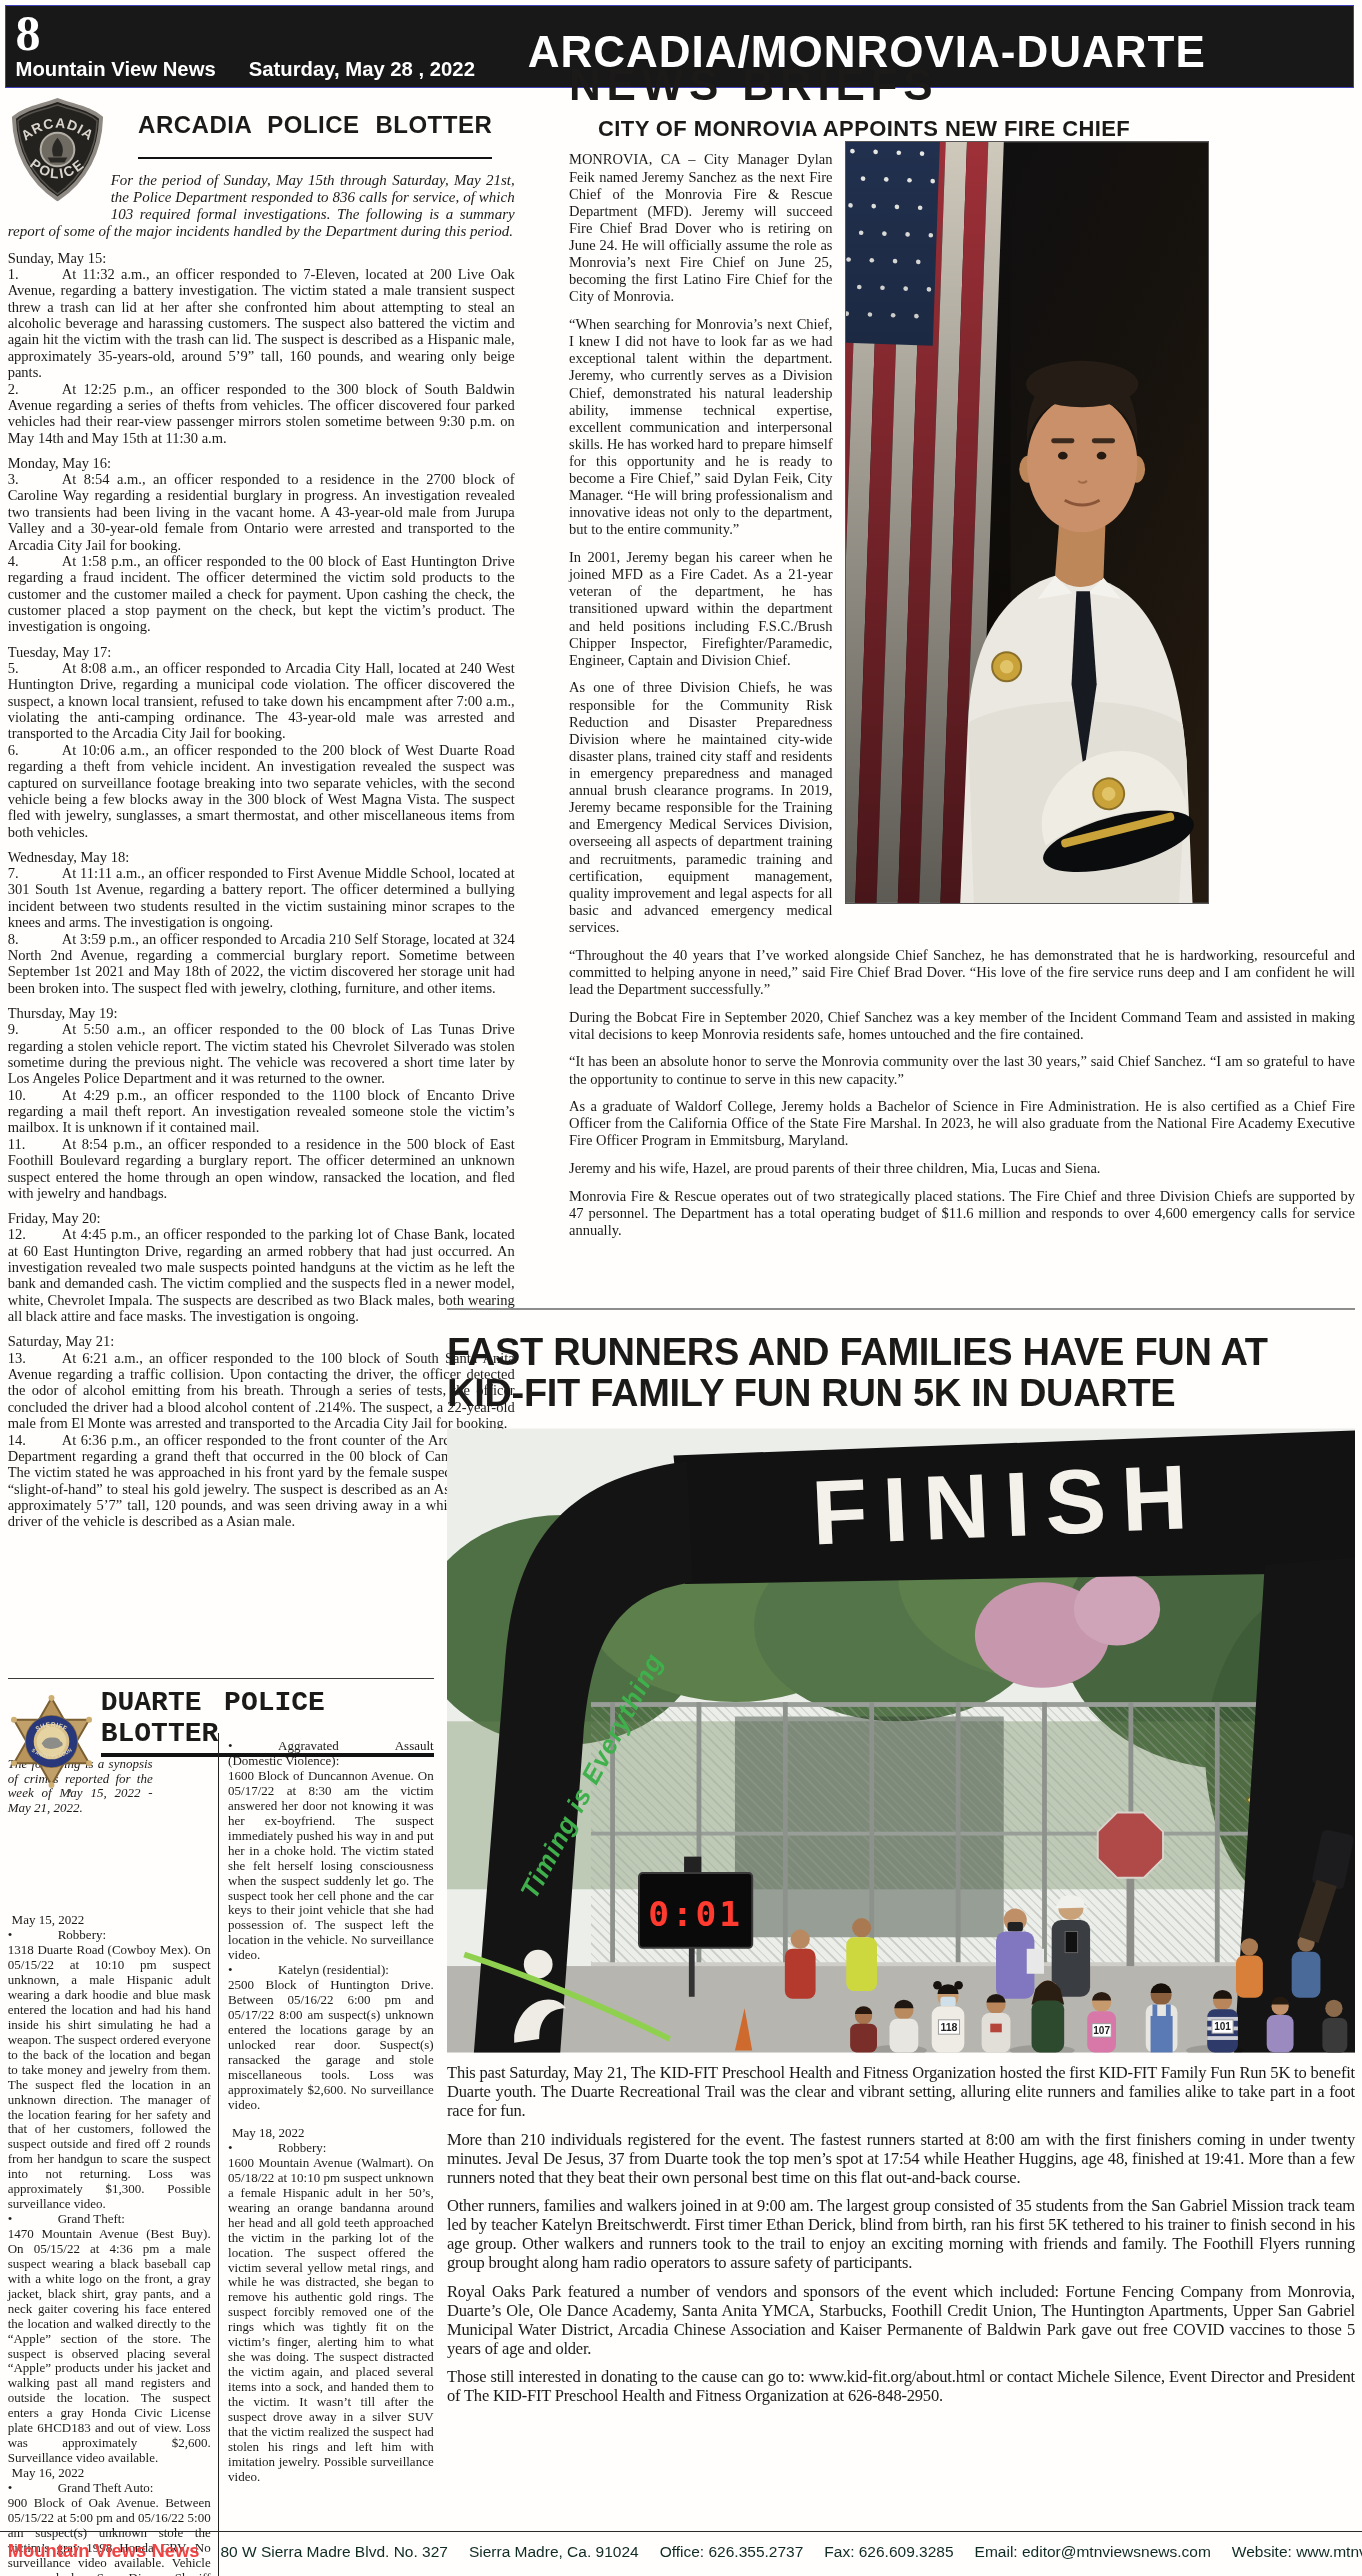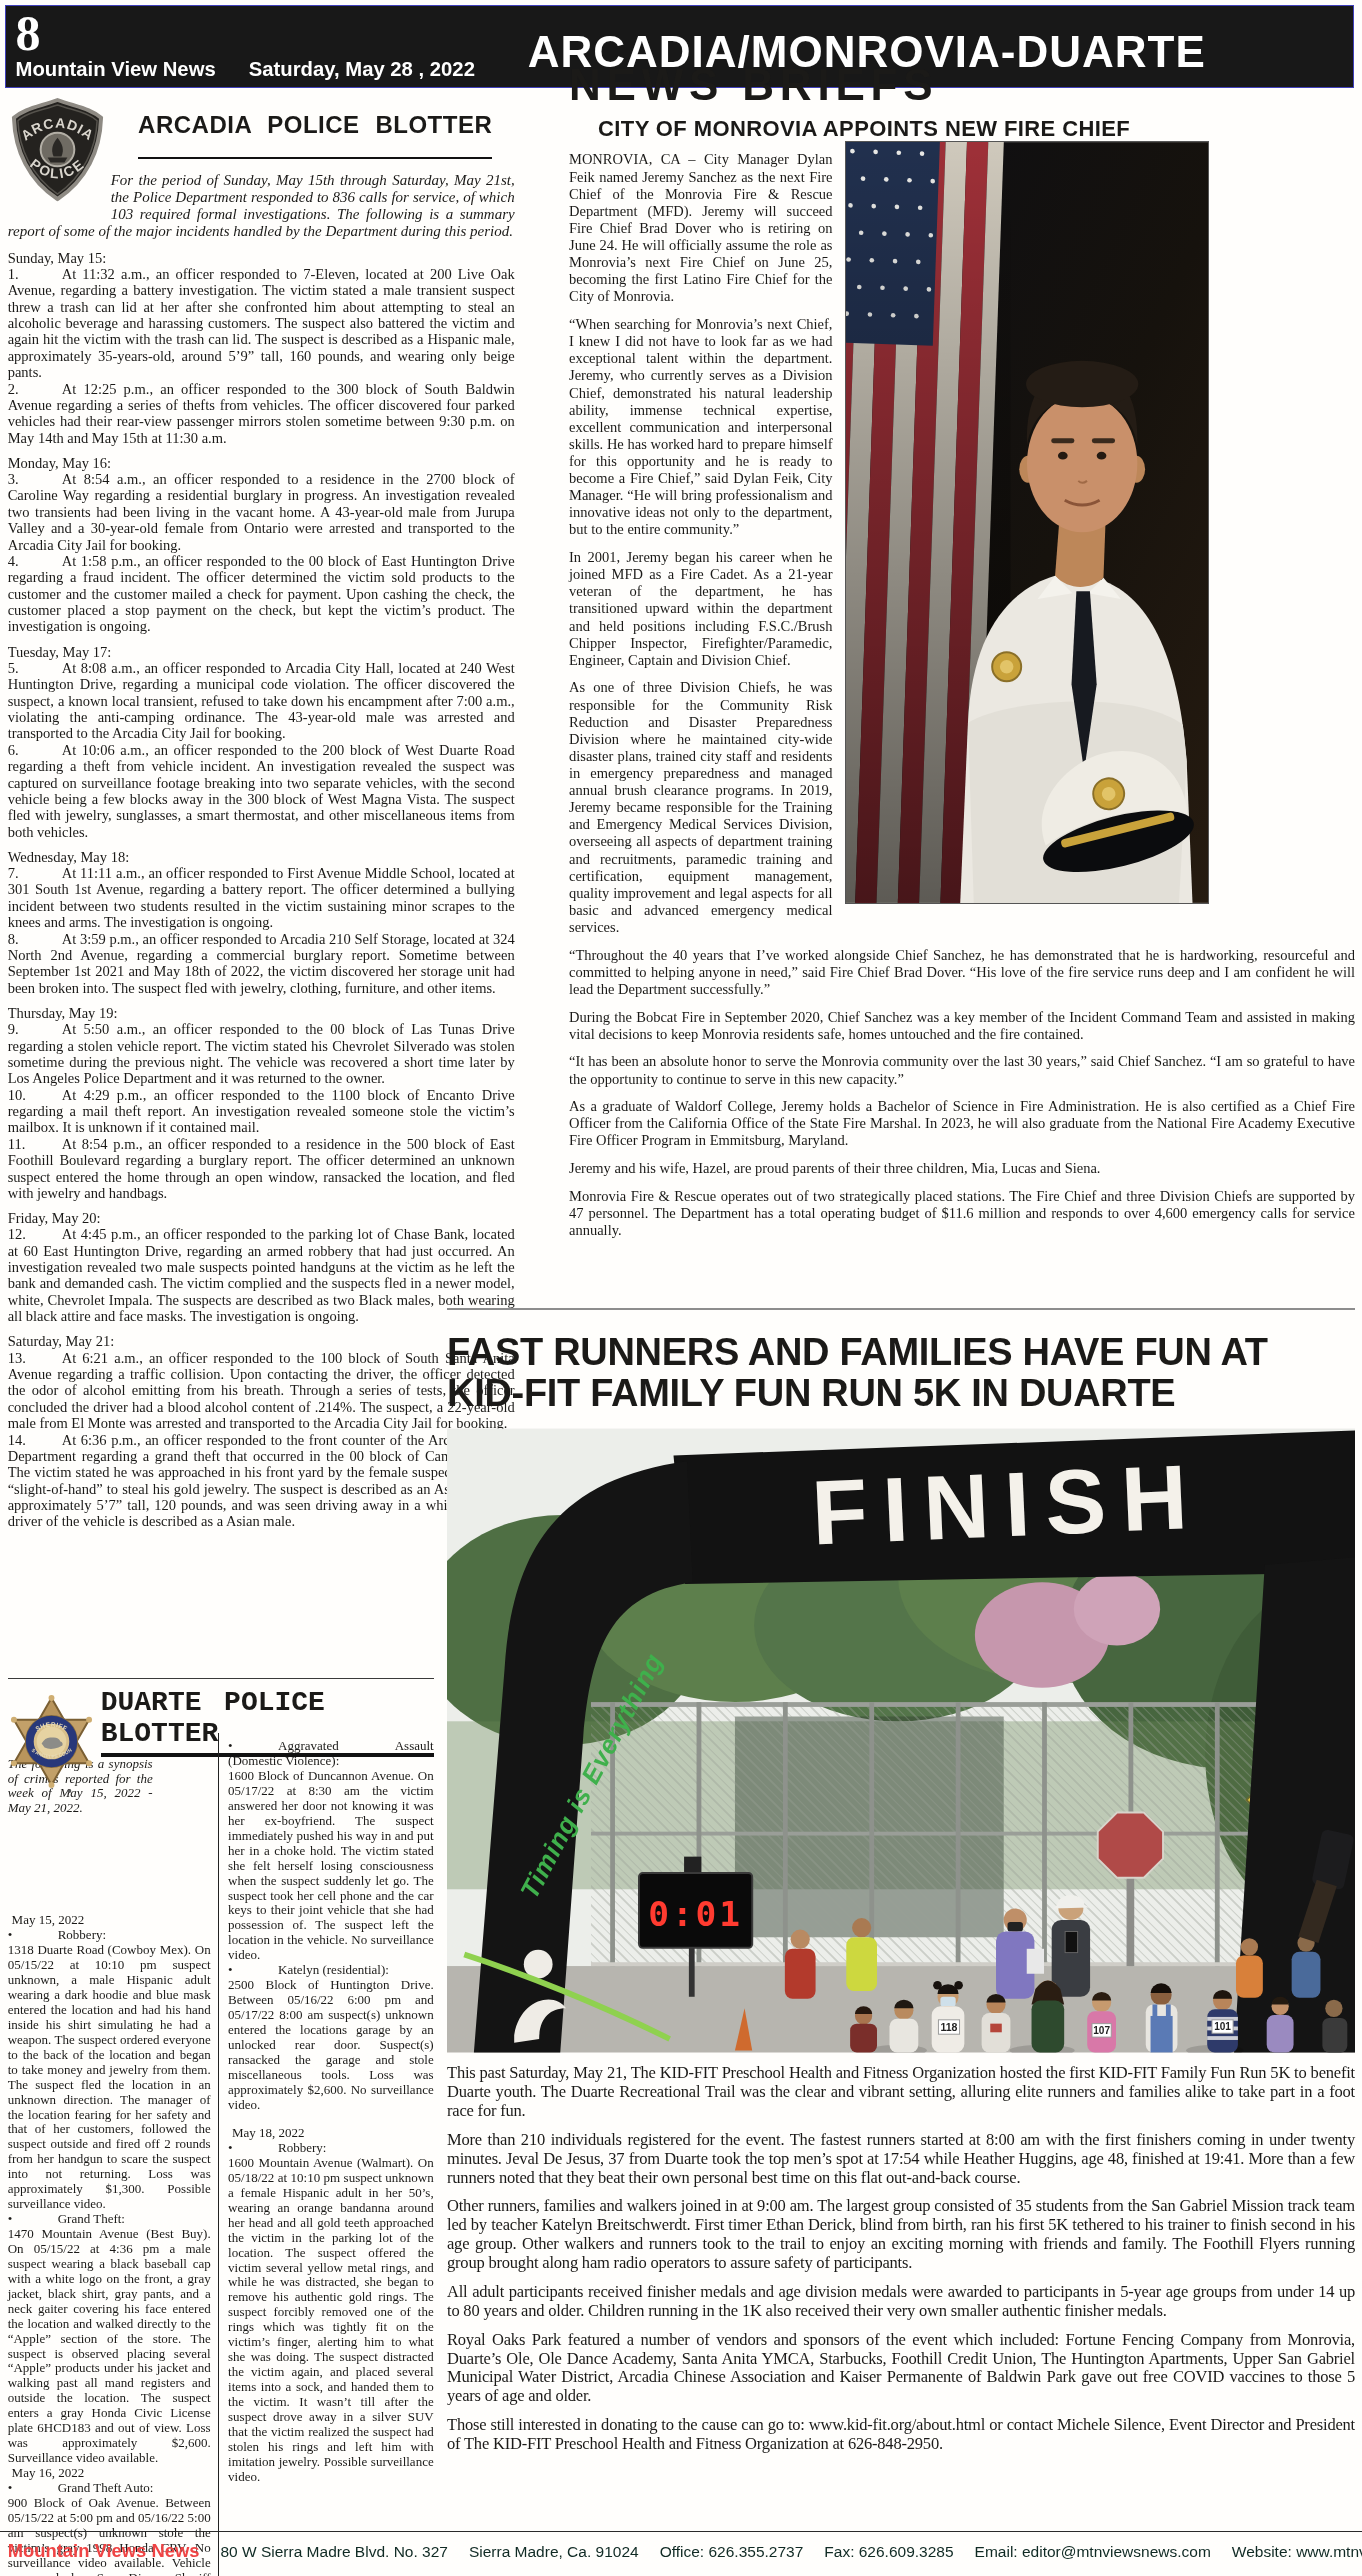--- a/index.html
+++ b/index.html
@@ -380,21 +380,20 @@
             <rect x="854" y="611" width="28" height="39" rx="8" fill="#9a8ac0"></rect>
           <circle cx="924" cy="604" r="9" fill="#8a6a4a"></circle>
             <rect x="912" y="614" width="26" height="36" rx="7" fill="#3a3a3a"></rect>
         </g>
       </svg>
     </div>
     <div class="fr-body">
       <p>This past Saturday, May 21, The KID-FIT Preschool Health and Fitness Organization hosted the first KID-FIT Family Fun Run 5K to benefit Duarte youth.  The Duarte Recreational Trail was the clear and vibrant setting, alluring elite runners and families alike to take part in a foot race for fun.</p>
       <p>More than 210 individuals registered for the event.  The fastest runners started at 8:00 am with the first finishers coming in under twenty minutes.  Jeval De Jesus, 37 from Duarte took the top men’s spot at 17:54 while Heather Huggins, age 48, finished at 19:41.  More than a few runners noted that they beat their own personal best time on this flat out-and-back course.</p>
       <p>Other runners, families and walkers joined in at 9:00 am.  The largest group consisted of 35 students from the San Gabriel Mission track team led by teacher Katelyn Breitschwerdt.  First timer Ethan Derick, blind from birth, ran his first 5K tethered to his trainer to finish second in his age group.  Other walkers and runners took to the trail to enjoy an exciting morning with friends and family.  The Foothill Flyers running group brought along ham radio operators to assure safety of participants.</p>
-      <p>All adult participants received finisher medals and age division medals were awarded to participants in 5-year age groups from under 14 up to 80 years and older.  Children running in the 1K also received their very own smaller authentic finisher medals.</p>
       <p>Royal  Oaks Park featured a number of vendors and sponsors of the event which included:  Fortune Fencing Company from Monrovia, Duarte’s Ole, Ole Dance Academy, Santa Anita YMCA, Starbucks, Foothill Credit Union, The Huntington Apartments, Upper San Gabriel Municipal Water District, Arcadia Chinese Association and Kaiser Permanente of Baldwin Park gave out free COVID vaccines to those 5 years of age and older.</p>
       <p>Those still interested in donating to the cause can go to:  www.kid-fit.org/about.html or contact Michele Silence, Event Director and President of The KID-FIT Preschool Health and Fitness Organization at 626-848-2950.</p>
     </div>
   </section>
 
   <section class="duarte">
     <div class="duarte-badge">
       <svg width="87" height="101" viewBox="0 0 88 100">
         <polygon points="44,2 82,68 6,68" fill="#b9955c" stroke="#7a5f33" stroke-width="2"></polygon>
         <polygon points="44,90 6,24 82,24" fill="#c2a069" stroke="#7a5f33" stroke-width="2"></polygon>

